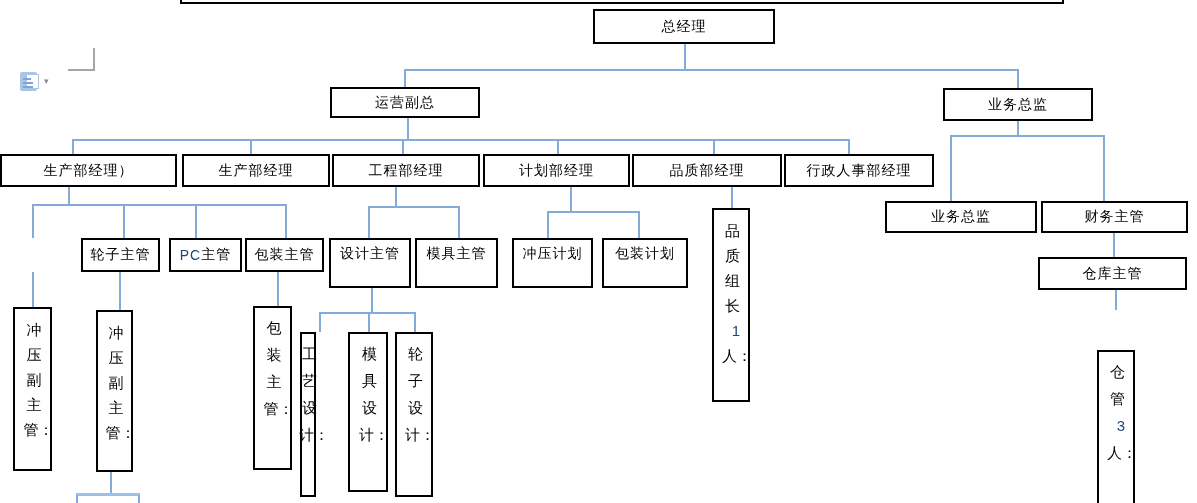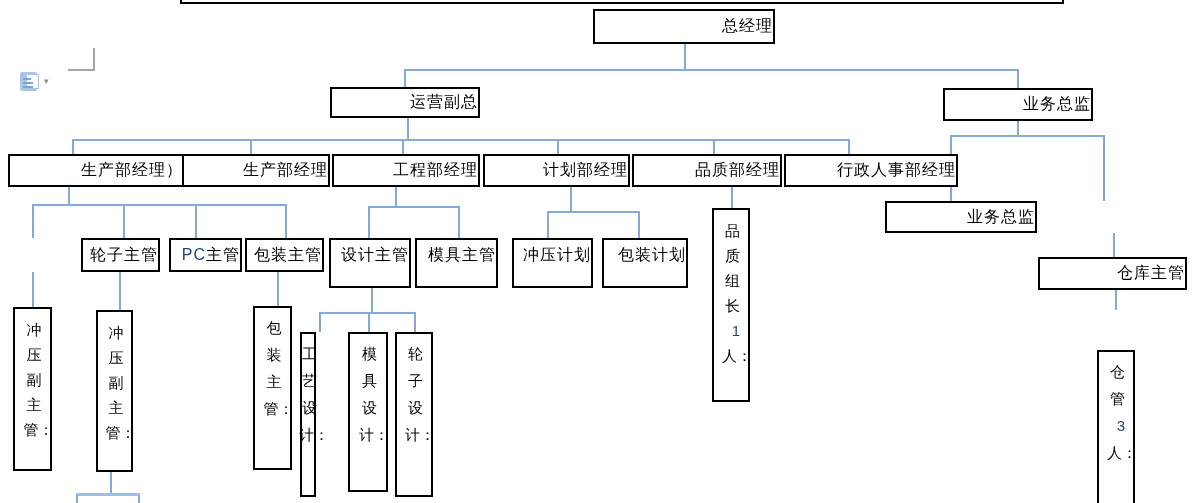--- a/index.html
+++ b/index.html
@@ -2,22 +2,22 @@
 <html><head>
 <meta charset="utf-8">
 <style>
   html,body{margin:0;padding:0;background:#fff;}
   #canvas{
     position:relative;width:1197px;height:503px;overflow:hidden;background:#fff;
     font-family:"Liberation Sans","DejaVu Sans",sans-serif;color:#000;
   }
   .node{
     position:absolute;border:2px solid #000;background:#fff;box-sizing:border-box;
-    display:flex;align-items:center;justify-content:flex-end;
-    font-size:16px;letter-spacing:1px;white-space:nowrap;
+    display:flex;align-items:center;justify-content:center;
+    font-size:14px;letter-spacing:1px;white-space:nowrap;
   }
   .node.toptext{align-items:flex-start;padding-top:5px;}
   .node.vert{
     white-space:normal;align-items:flex-start;justify-content:center;
     font-size:15px;letter-spacing:0;
   }
   .vtext{
     width:18px;margin:0 auto;word-break:break-all;text-align:right;
     line-height:25px;padding-top:8px;
   }
@@ -113,41 +113,44 @@
   <div class="node" style="left:593px;top:9px;width:182px;height:35px;">
     <span>总经理</span>
   </div>
   <div class="node" style="left:330px;top:87px;width:150px;height:31px;">
     <span>运营副总</span>
   </div>
   <div class="node" style="left:943px;top:88px;width:150px;height:33px;">
     <span>业务总监</span>
   </div>
 
-  <div class="node" style="left:0px;top:154px;width:177px;height:33px;margin-left:8px;">
+  <div class="node" style="left:0px;top:154px;width:177px;height:33px;">
     <span>生产部经理）</span>
   </div>
   <div class="node" style="left:182px;top:154px;width:148px;height:33px;">
     <span>生产部经理</span>
   </div>
   <div class="node" style="left:332px;top:154px;width:148px;height:33px;">
     <span>工程部经理</span>
   </div>
   <div class="node" style="left:483px;top:154px;width:147px;height:33px;">
     <span>计划部经理</span>
   </div>
   <div class="node" style="left:632px;top:154px;width:150px;height:33px;">
     <span>品质部经理</span>
   </div>
-  <div class="node" style="left:784px;top:154px;width:174px;height:33px;">
+  <div class="node" style="left:784px;top:154px;width:150px;height:33px;">
     <span>行政人事部经理</span>
   </div>
 
   <div class="node" style="left:885px;top:201px;width:152px;height:32px;">
     <span>业务总监</span>
+  </div>
+  <div class="node" style="left:1041px;top:201px;width:147px;height:32px;">
+    <span>财务主管</span>
   </div>
   <div class="node" style="left:1038px;top:257px;width:149px;height:33px;">
     <span>仓库主管</span>
   </div>
 
   <div class="node" style="left:81px;top:238px;width:79px;height:34px;">
     <span>轮子主管</span>
   </div>
   <div class="node" style="left:169px;top:238px;width:73px;height:34px;">
     <span class="latin">PC</span>

